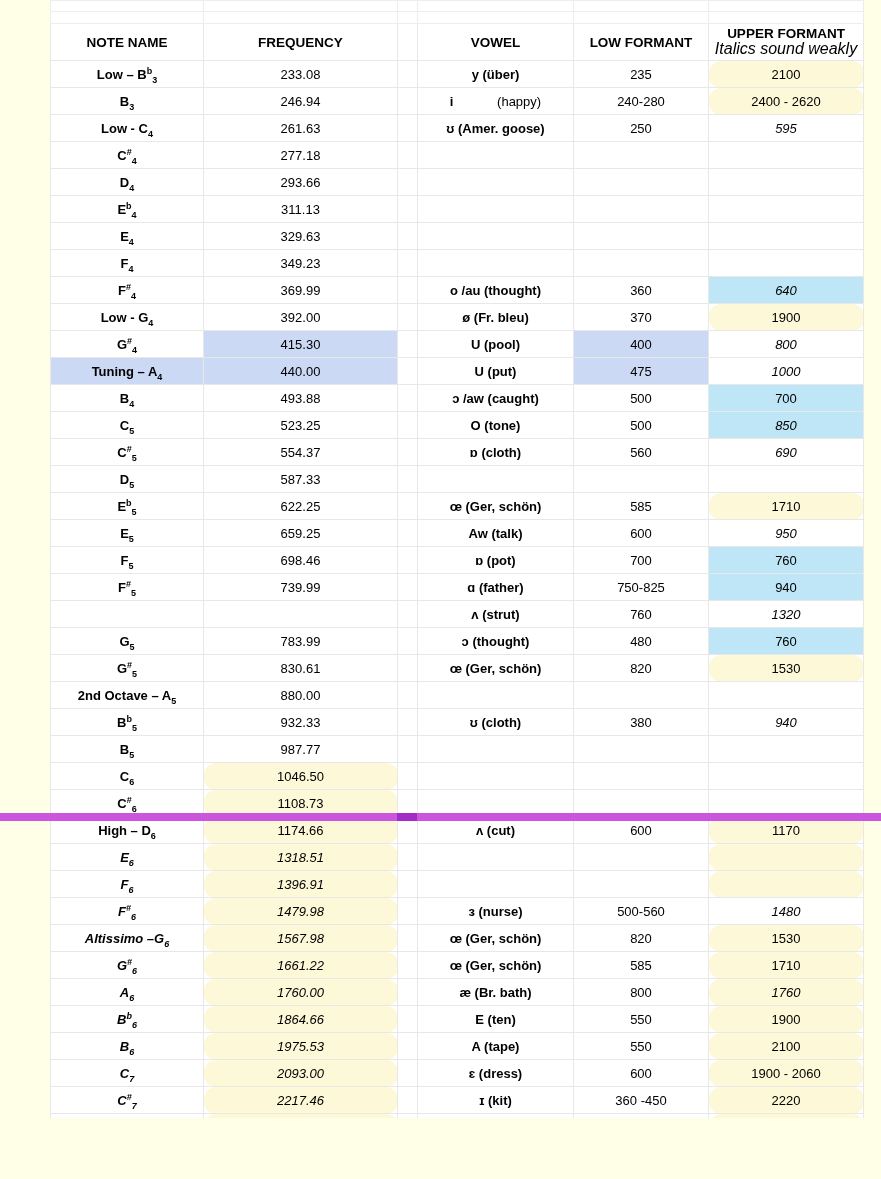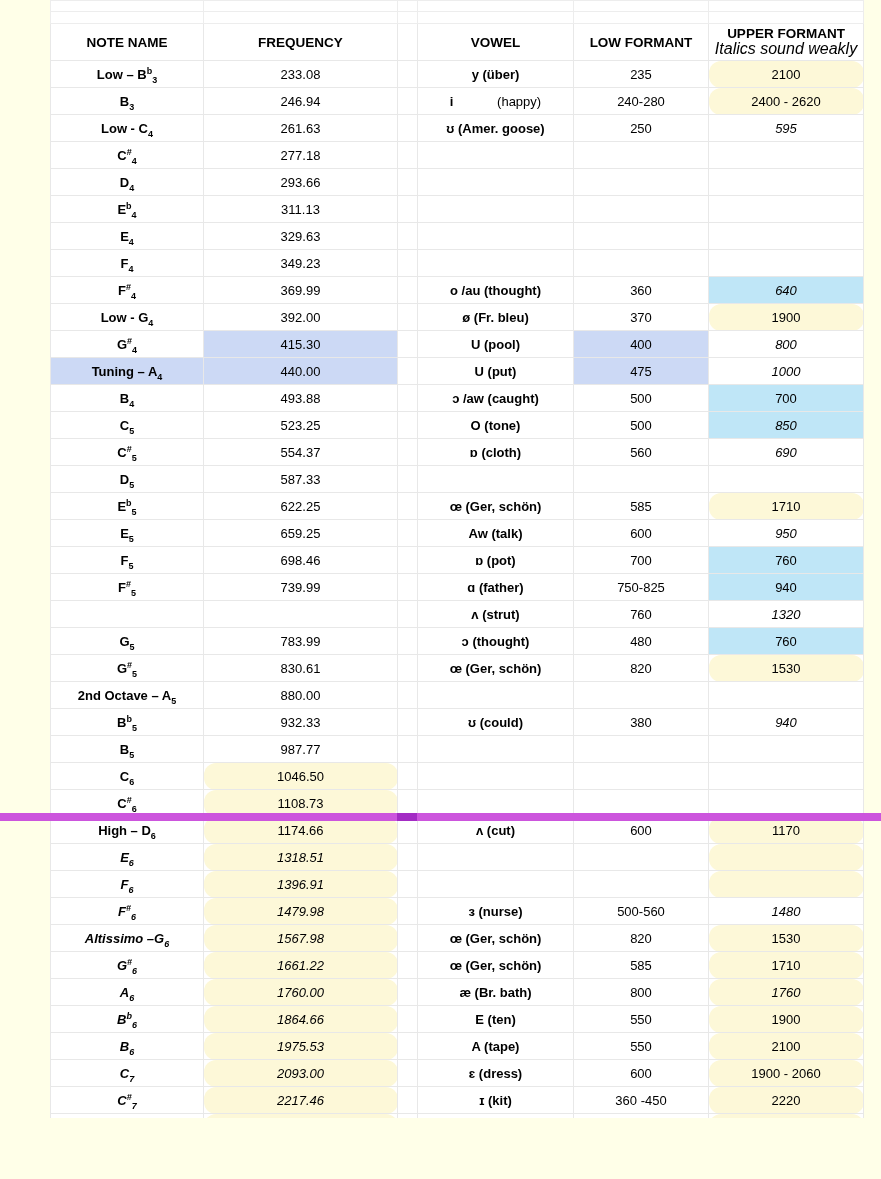--- a/index.html
+++ b/index.html
@@ -341,21 +341,21 @@
           <td>880.00</td>
           <td class="sep"></td>
           <td class="vow-blank"></td>
           <td class="low"></td>
           <td class="tint-white"></td>
         </tr>
         <tr>
           <td class="note">B<sup>b</sup><sub>5</sub></td>
           <td>932.33</td>
           <td class="sep"></td>
-          <td class="vow">ʊ (could)</td>
+          <td class="vow">ʊ (cloth)</td>
           <td class="low">380</td>
           <td class="ital tint-white">940</td>
         </tr>
         <tr>
           <td class="note">B<sub>5</sub></td>
           <td>987.77</td>
           <td class="sep"></td>
           <td class="vow-blank"></td>
           <td class="low"></td>
           <td class="tint-white"></td>

